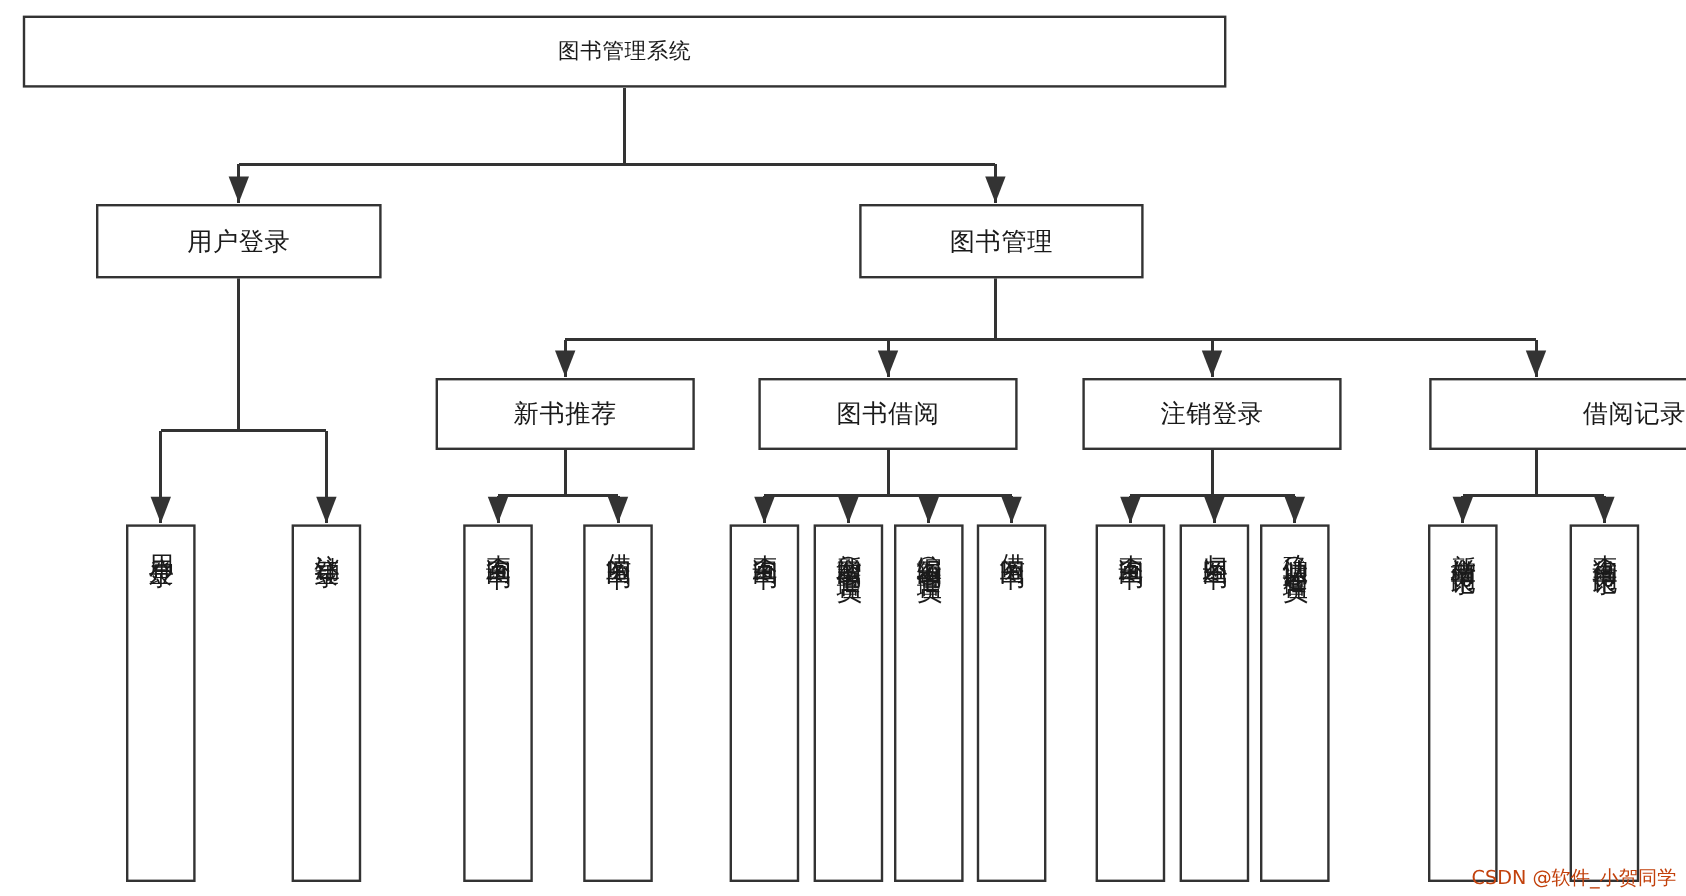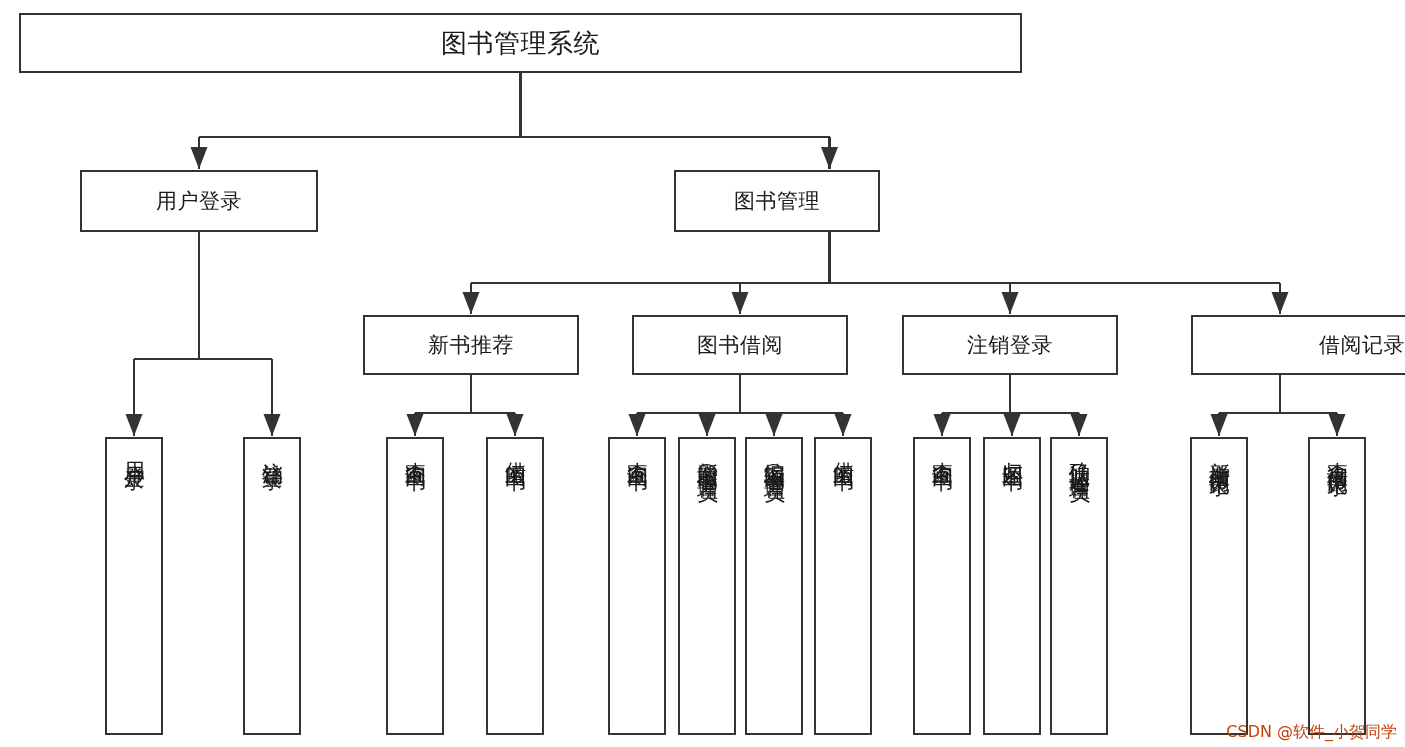--- a/index.html
+++ b/index.html
@@ -41,21 +41,21 @@
   }
   .node-label {
     line-height: 1.25;
     letter-spacing: 0.5px;
   }
   .node.horizontal .node-label {
     writing-mode: horizontal-tb;
     font-size: 21px;
   }
   .node.root .node-label {
-    font-size: 26px;
+    font-size: 18px;
   }
   .node.vertical {
     align-items: flex-start;
     padding-top: 6px;
   }
   .node.vertical .node-label {
     writing-mode: vertical-rl;
     text-orientation: upright;
     font-size: 21px;
     letter-spacing: 3px;
@@ -131,21 +131,21 @@
       <line x1="1337" y1="413" x2="1337" y2="436" stroke="#333333" stroke-width="2.5" shape-rendering="crispEdges"></line>
       <polygon points="1328.5,414 1345.5,414 1337,436" fill="#333333"></polygon>
     </svg>
   <div id="nodes-layer">
       <div class="node horizontal root" style="left: 19px; top: 13px; width: 1003px; height: 60px;">
         <span class="node-label">图书管理系统</span>
       </div>
       <div class="node horizontal" style="left: 80px; top: 170px; width: 238px; height: 62px;">
         <span class="node-label">用户登录</span>
       </div>
-      <div class="node horizontal" style="left: 674px; top: 170px; width: 206px; height: 62px;">
+      <div class="node horizontal" style="left: 716px; top: 170px; width: 237px; height: 62px;">
         <span class="node-label">图书管理</span>
       </div>
       <div class="node horizontal" style="left: 363px; top: 315px; width: 216px; height: 60px;">
         <span class="node-label">新书推荐</span>
       </div>
       <div class="node horizontal" style="left: 632px; top: 315px; width: 216px; height: 60px;">
         <span class="node-label">图书借阅</span>
       </div>
       <div class="node horizontal" style="left: 902px; top: 315px; width: 216px; height: 60px;">
         <span class="node-label">注销登录</span>

